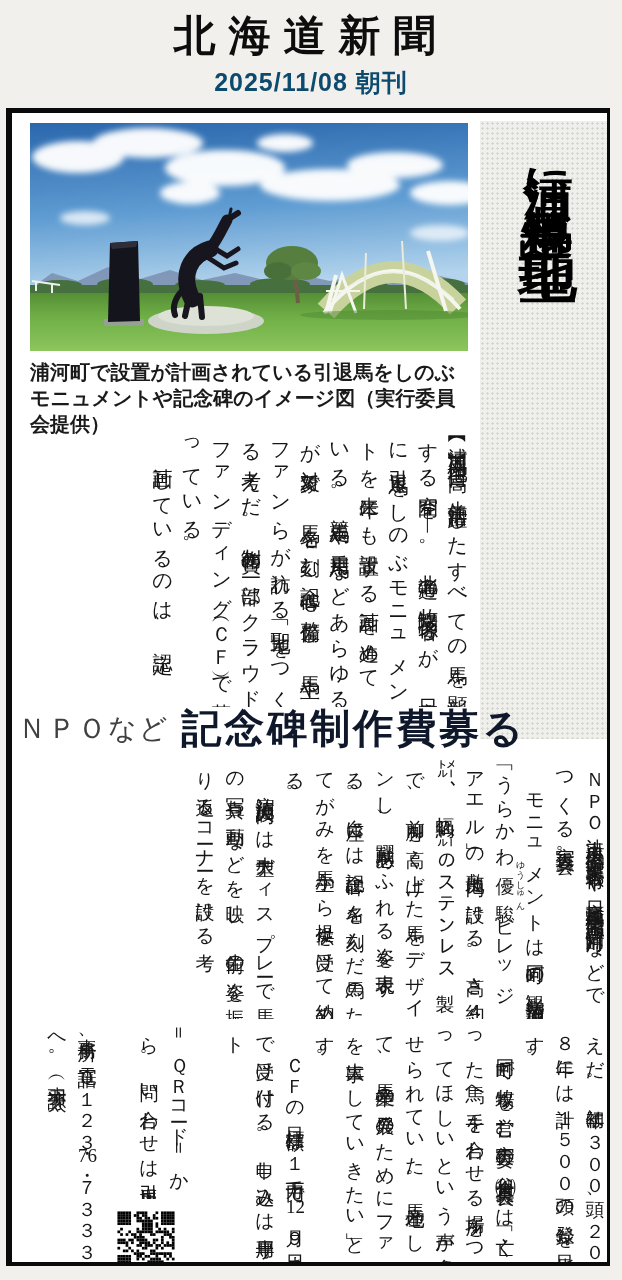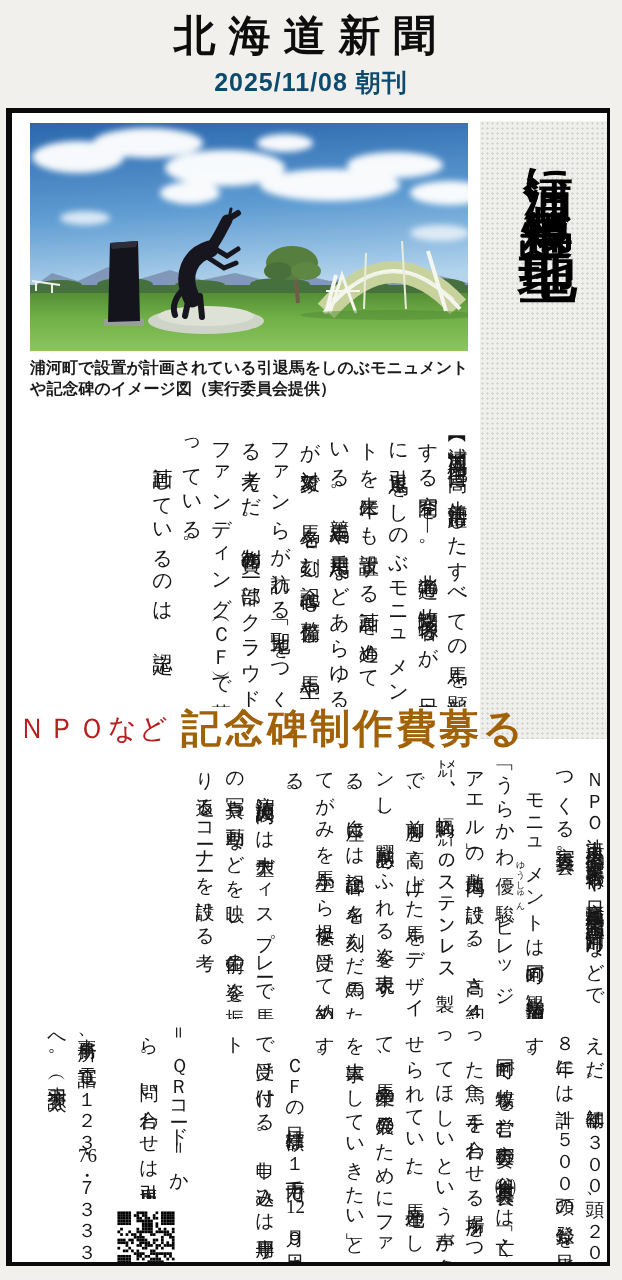--- a/index.html
+++ b/index.html
@@ -34,22 +34,22 @@
     border-right:3px solid #0a0a0a;
     border-bottom:4px solid #0a0a0a;
     box-sizing:border-box;
     overflow:hidden;
   }
   
   .photo{position:absolute;left:18px;top:10px;width:438px;height:228px;background:#9cc;overflow:hidden;}
   .photo svg{display:block;}
   .caption{
     position:absolute;left:18px;top:246px;width:442px;
-    font-family:Liberation Mono, monospace;
-    font-size:16px;line-height:1.3;font-weight:700;color:#1a1a1a;
+    font-family:Liberation Sans, sans-serif;
+    font-size:20px;line-height:1.3;font-weight:700;color:#1a1a1a;
   }
   
   .headline-box{
     position:absolute;left:468px;top:8px;width:136px;height:618px;
     background-color:#efefec;
     background-image:radial-gradient(#d7d6d2 1px, transparent 1.2px);
     background-size:5px 5px;
     display:flex;justify-content:center;
   }
   .headline-v{
@@ -76,25 +76,25 @@
     position:absolute;left:10px;top:316px;width:450px;height:278px;
     font-size:20px;line-height:29.5px;letter-spacing:3px;
   }
   
   .subheadline{
     position:absolute;left:6px;top:588px;width:460px;height:54px;
     text-align:center;white-space:nowrap;
   }
   .subheadline .pre{
     font-family:"Liberation Serif", serif;
-    font-size:28px;color:#b91c1c;letter-spacing:2px;vertical-align:4px;
+    font-size:28px;color:#404040;letter-spacing:2px;vertical-align:4px;
   }
   .subheadline .main{
     font-family:"Liberation Serif", serif;
-    font-size:40px;font-weight:700;color:#a16207;letter-spacing:3px;
+    font-size:40px;font-weight:700;color:#0f172a;letter-spacing:3px;
   }
   
   .band-upper{
     position:absolute;left:24px;top:646px;width:574px;height:260px;
     font-size:19px;line-height:30px;letter-spacing:2.5px;
   }
   .band-lower{
     position:absolute;left:24px;top:910px;width:574px;height:258px;
   }
   .band-lower .seg{

